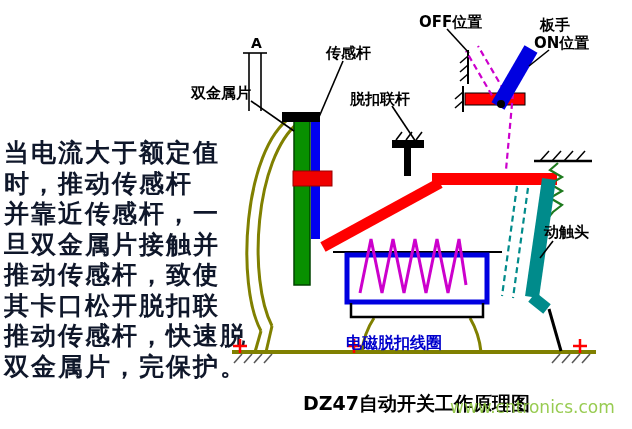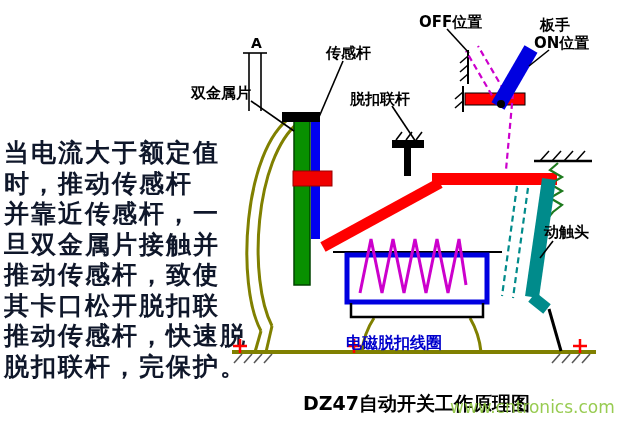--- a/index.html
+++ b/index.html
@@ -22,21 +22,21 @@
 <div class="canvas">
 
   <div class="desc">
     <div class="line">当电流大于额定值</div>
     <div class="line">时，推动传感杆</div>
     <div class="line">并靠近传感杆，一</div>
     <div class="line">旦双金属片接触并</div>
     <div class="line">推动传感杆，致使</div>
     <div class="line">其卡口松开脱扣联</div>
     <div class="line">推动传感杆，快速脱</div>
-    <div class="line">脱扣联杆，完保护。</div>
+    <div class="line">双金属片，完保护。</div>
   </div>
 
   <svg class="diagram" width="632" height="429" viewBox="0 0 632 429">
 
     <g>
       <line x1="232" y1="352" x2="596" y2="352" stroke="#808000" stroke-width="4"></line>
       <g stroke="#555" stroke-width="1.5">
         <line x1="242" y1="354" x2="234" y2="363"></line>
           <line x1="252" y1="354" x2="244" y2="363"></line>
         <line x1="262" y1="354" x2="254" y2="363"></line>

